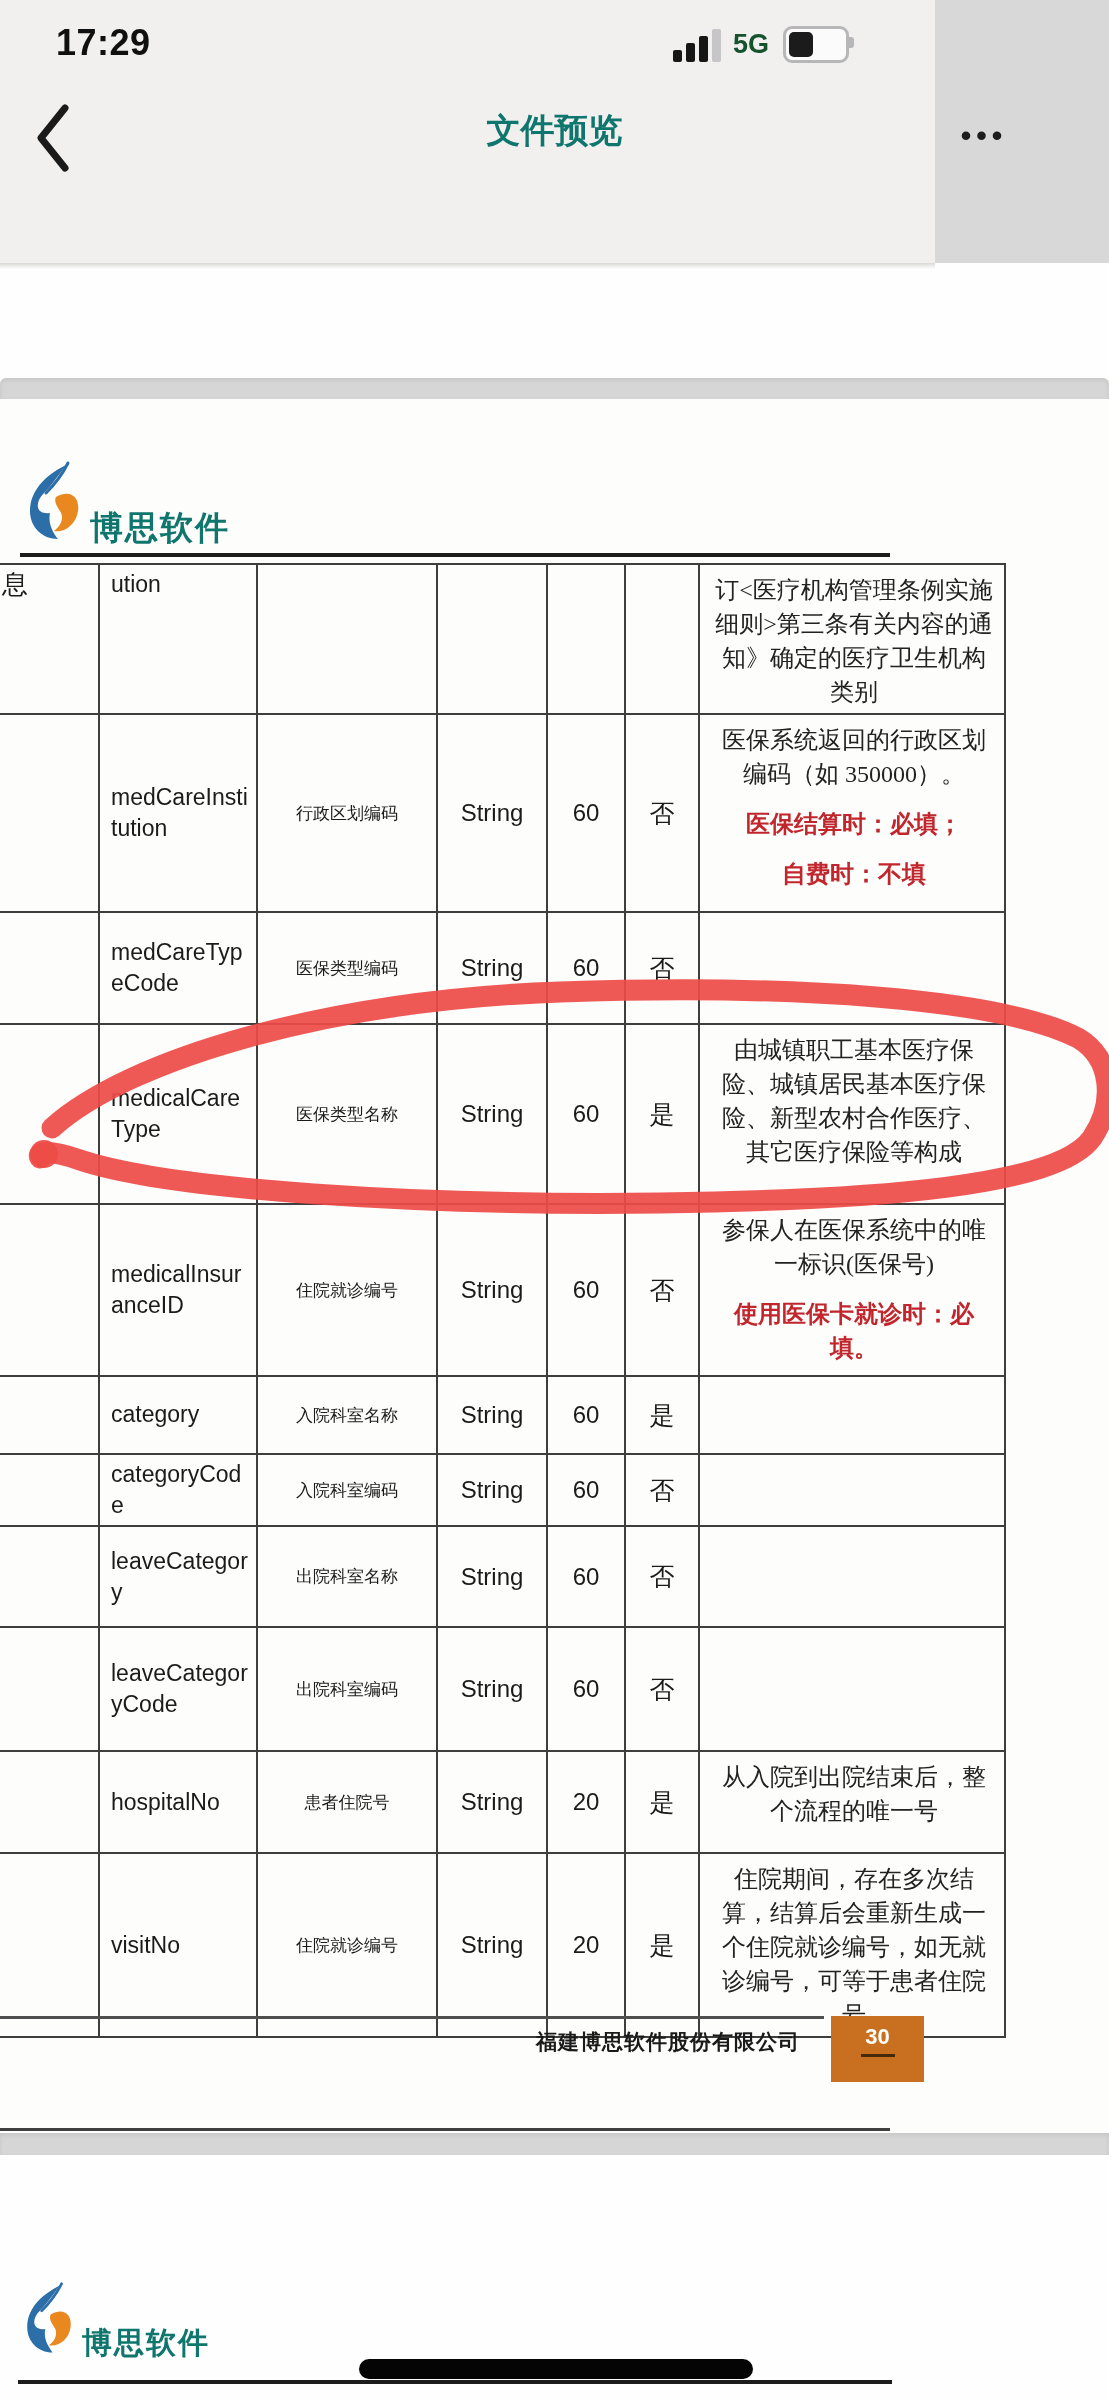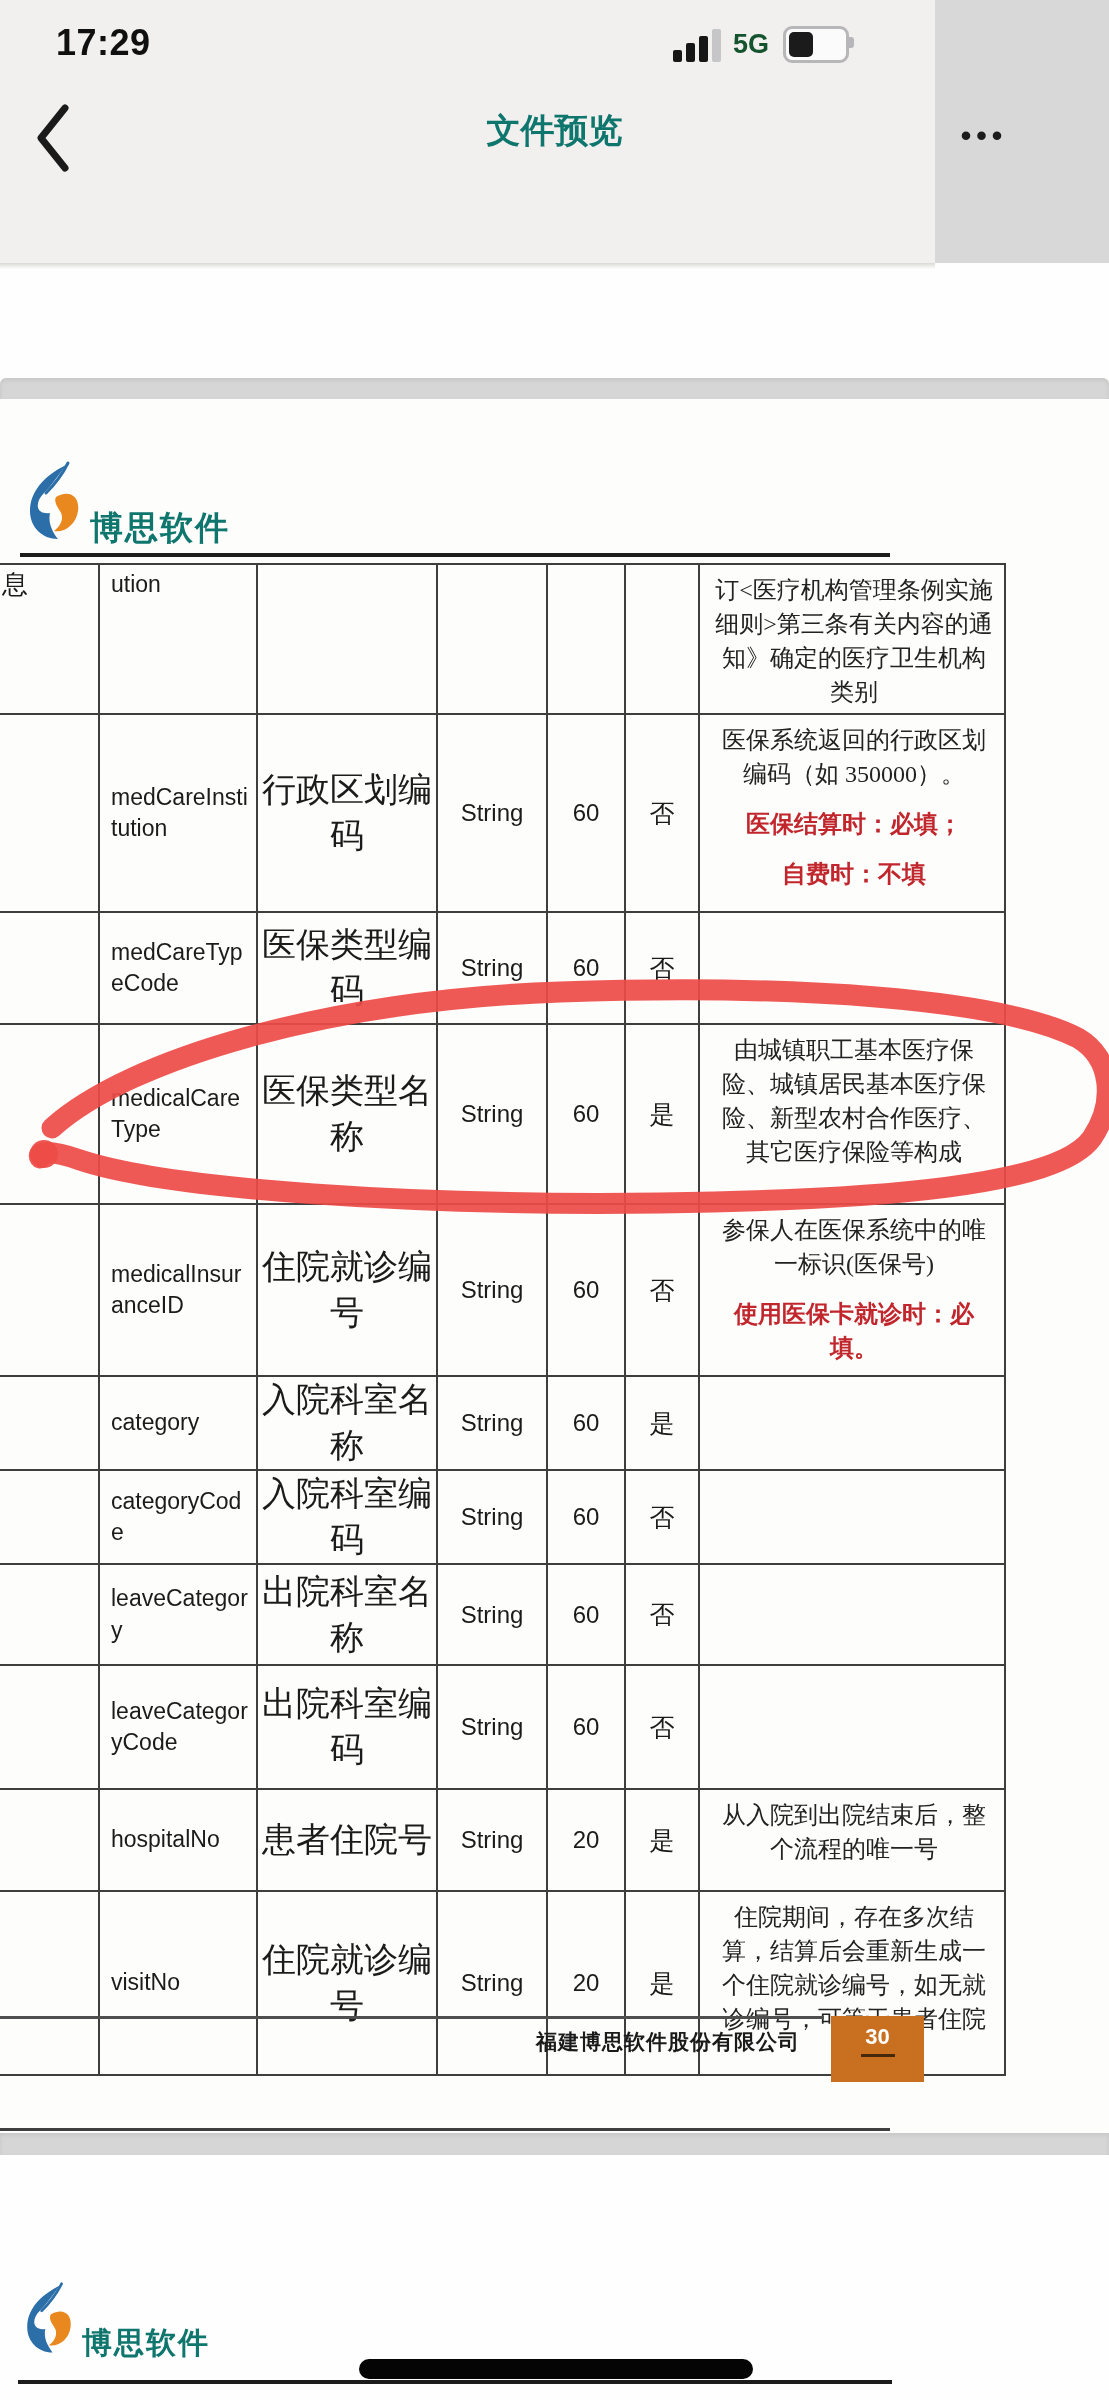--- a/index.html
+++ b/index.html
@@ -50,21 +50,21 @@
 
   
   .tbl-wrap{position:absolute;left:0;top:164px;}
   table.fields{border-collapse:collapse;table-layout:fixed;width:1005px;}
   table.fields td{border:2px solid #3e3e3e;vertical-align:middle;overflow:hidden;
                   color:#1b1b1b;}
   table.fields td.c-left{border-left:none;font-family:"Liberation Serif","DejaVu Serif",serif;
                          font-size:26px;vertical-align:top;padding:2px 0 0 2px;}
   table.fields td.c-name{font-size:23px;padding:4px 8px 4px 11px;word-break:break-all;line-height:1.35;}
   table.fields tr.top-row td.c-name{vertical-align:top;}
-  table.fields td.c-cn{font-family:"Liberation Serif","DejaVu Serif",serif;font-size:34px;text-align:center;padding:0 4px;}
+  table.fields td.c-cn{font-family:"Liberation Serif","DejaVu Serif",serif;font-size:17px;text-align:center;padding:0 4px;}
   table.fields td.c-type{font-size:24px;text-align:center;}
   table.fields td.c-len{font-size:24px;text-align:center;}
   table.fields td.c-req{font-family:"Liberation Serif","DejaVu Serif",serif;font-size:25px;text-align:center;}
   table.fields td.c-desc{vertical-align:top;padding:8px 8px 4px 12px;
                          font-family:"Liberation Serif","DejaVu Serif",serif;font-size:24px;line-height:34px;}
   .desc-p{margin:0;color:#222;text-align:center;}
   .desc-p + .desc-p{margin-top:16px;}
   .desc-p.red{color:#c0262c;font-weight:bold;}
 
   

